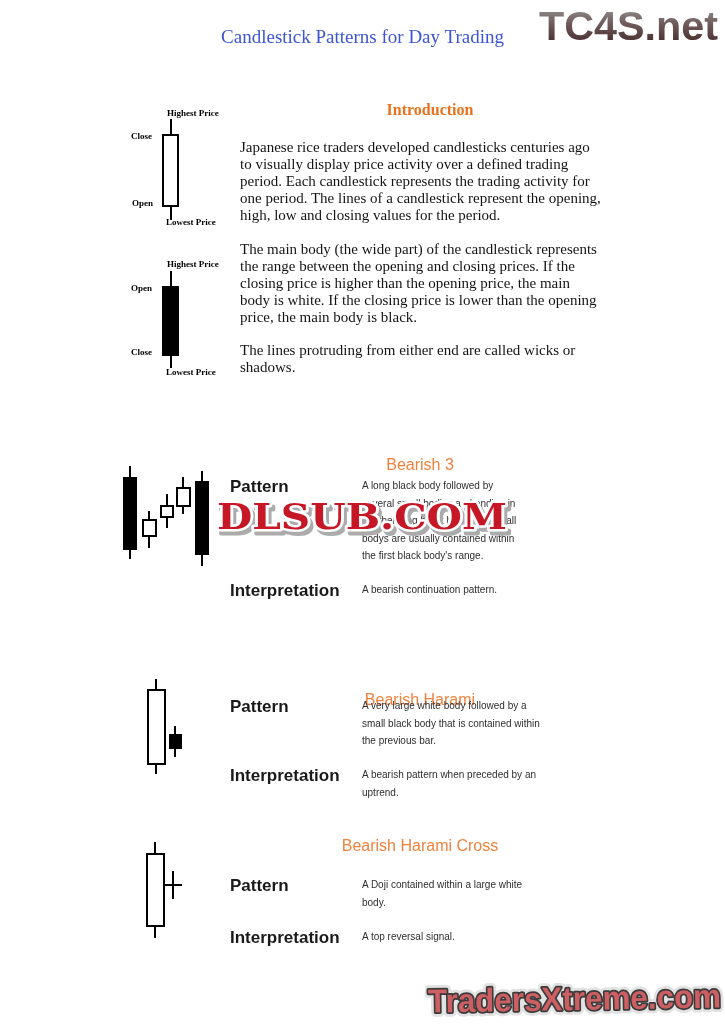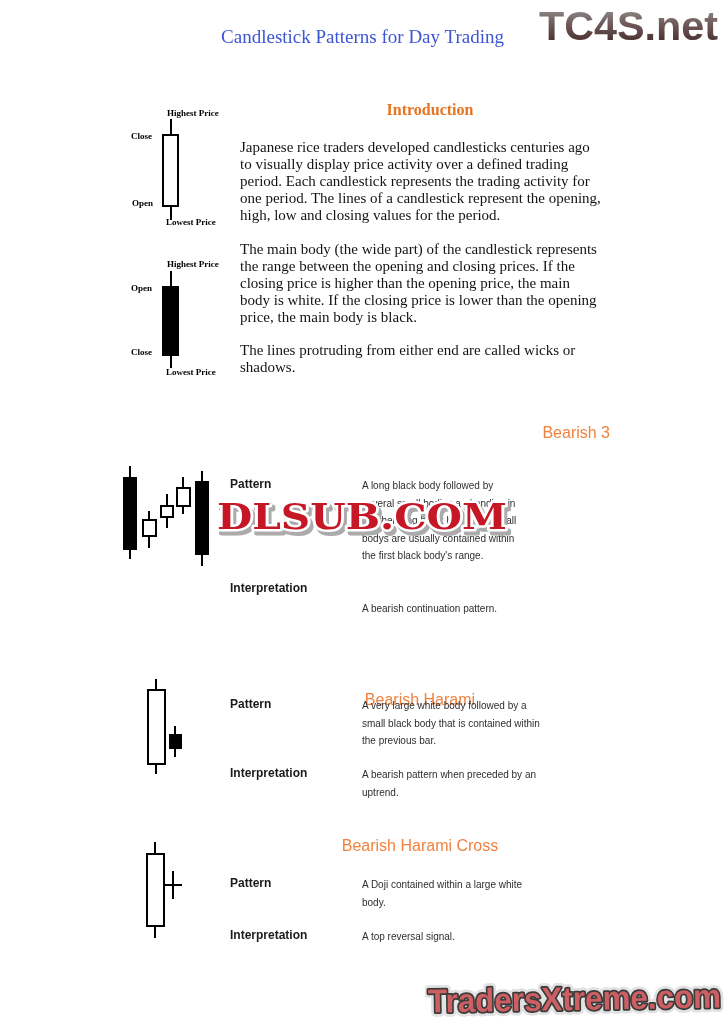--- a/index.html
+++ b/index.html
@@ -9,21 +9,21 @@
 
   
   .doc-title { left:0; top:26px; width:725px; text-align:center;
                font-size:19px; color:#3c55d4; }
   .intro-heading { left:250px; top:101px; width:360px; text-align:center;
                    font-size:16px; font-weight:bold; color:#e8731e; }
   .serif-p { left:240px; width:380px; font-size:15px; line-height:17px; color:#141414; }
   .section-heading { left:230px; width:380px; text-align:center;
                      font-family:"Liberation Sans", sans-serif; font-size:16px; color:#f0823d; }
   .row-label { left:230px; width:125px; font-family:"Liberation Sans", sans-serif;
-               font-size:12px; font-weight:bold; color:#1a1a1a; }
+               font-size:17px; font-weight:bold; color:#1a1a1a; }
   .row-text { left:362px; font-family:"Liberation Sans", sans-serif;
               font-size:10px; line-height:17.5px; color:#2e2e2e; }
 
   
   .wick { position:absolute; width:2px; background:#000; }
   .hbar { position:absolute; height:2px; background:#000; }
   .cbody-white { position:absolute; box-sizing:border-box; background:#fff; border:2px solid #000; }
   .cbody-black { position:absolute; background:#000; }
   .clabel { position:absolute; font-family:"Liberation Serif", serif; font-size:9px;
             font-weight:bold; color:#000; white-space:nowrap; }
@@ -68,39 +68,39 @@
     <div class="wick" style="left:170px; top:271px; height:97px;"></div>
     <div class="cbody-black" style="left:162px; top:286px; width:17px; height:70px;"></div>
     <div class="clabel" style="left:131px; top:283px;">Open</div>
     <div class="clabel" style="left:131px; top:347px;">Close</div>
     <div class="clabel" style="left:166px; top:367px;">Lowest Price</div>
   </div>
 
   <div class="abs serif-p" style="top:241px;">The main body (the wide part) of the candlestick represents<br>the range between the opening and closing prices. If the<br>closing price is higher than the opening price, the main<br>body is white. If the closing price is lower than the opening<br>price, the main body is black.</div>
   <div class="abs serif-p" style="top:342px;">The lines protruding from either end are called wicks or<br>shadows.</div>
 
-  <div class="abs section-heading" style="top:424px;text-align:right;">Bearish 3</div>
+  <div class="abs section-heading" style="top:456px;">Bearish 3</div>
 
   <div>
     <div class="wick" style="left:129px; top:466px; height:93px;"></div>
     <div class="cbody-black" style="left:123px; top:477px; width:14px; height:73px;"></div>
     <div class="wick" style="left:148px; top:511px; height:37px;"></div>
     <div class="cbody-white" style="left:142px; top:519px; width:15px; height:18px;"></div>
     <div class="wick" style="left:166px; top:494px; height:34px;"></div>
     <div class="cbody-white" style="left:160px; top:505px; width:14px; height:13px;"></div>
     <div class="wick" style="left:182px; top:477px; height:37px;"></div>
     <div class="cbody-white" style="left:176px; top:487px; width:15px; height:20px;"></div>
     <div class="wick" style="left:201px; top:471px; height:95px;"></div>
     <div class="cbody-black" style="left:195px; top:481px; width:14px; height:74px;"></div>
   </div>
 
   <div class="abs row-label" style="top:477px;">Pattern</div>
   <div class="abs row-text" style="top:477px; width:245px;">A long black body followed by<br>several small bodies and ending in<br>another long black body. The small<br>bodys are usually contained within<br>the first black body's range.</div>
   <div class="abs row-label" style="top:581px;">Interpretation</div>
-  <div class="abs row-text" style="top:581px; width:250px;margin-top:19px;">A bearish continuation pattern.</div>
+  <div class="abs row-text" style="top:581px; width:250px;">A bearish continuation pattern.</div>
 
   <svg class="abs" style="left:214px; top:491px; filter:drop-shadow(3px 4px 0 #ababab);" width="298" height="50" viewBox="0 0 298 50">
     <text x="3" y="38" font-family="'DejaVu Serif', serif" font-size="35" font-weight="bold" fill="#c51725" stroke="#ffffff" stroke-width="5" paint-order="stroke" stroke-linejoin="round" textLength="290" lengthAdjust="spacingAndGlyphs">DLSUB.COM</text>
   </svg>
 
   <div class="abs section-heading" style="top:658px;margin-top:33px;">Bearish Harami</div>
 
   <div>
     <div class="wick" style="left:155px; top:679px; height:95px;"></div>
     <div class="cbody-white" style="left:147px; top:689px; width:19px; height:76px;"></div>

